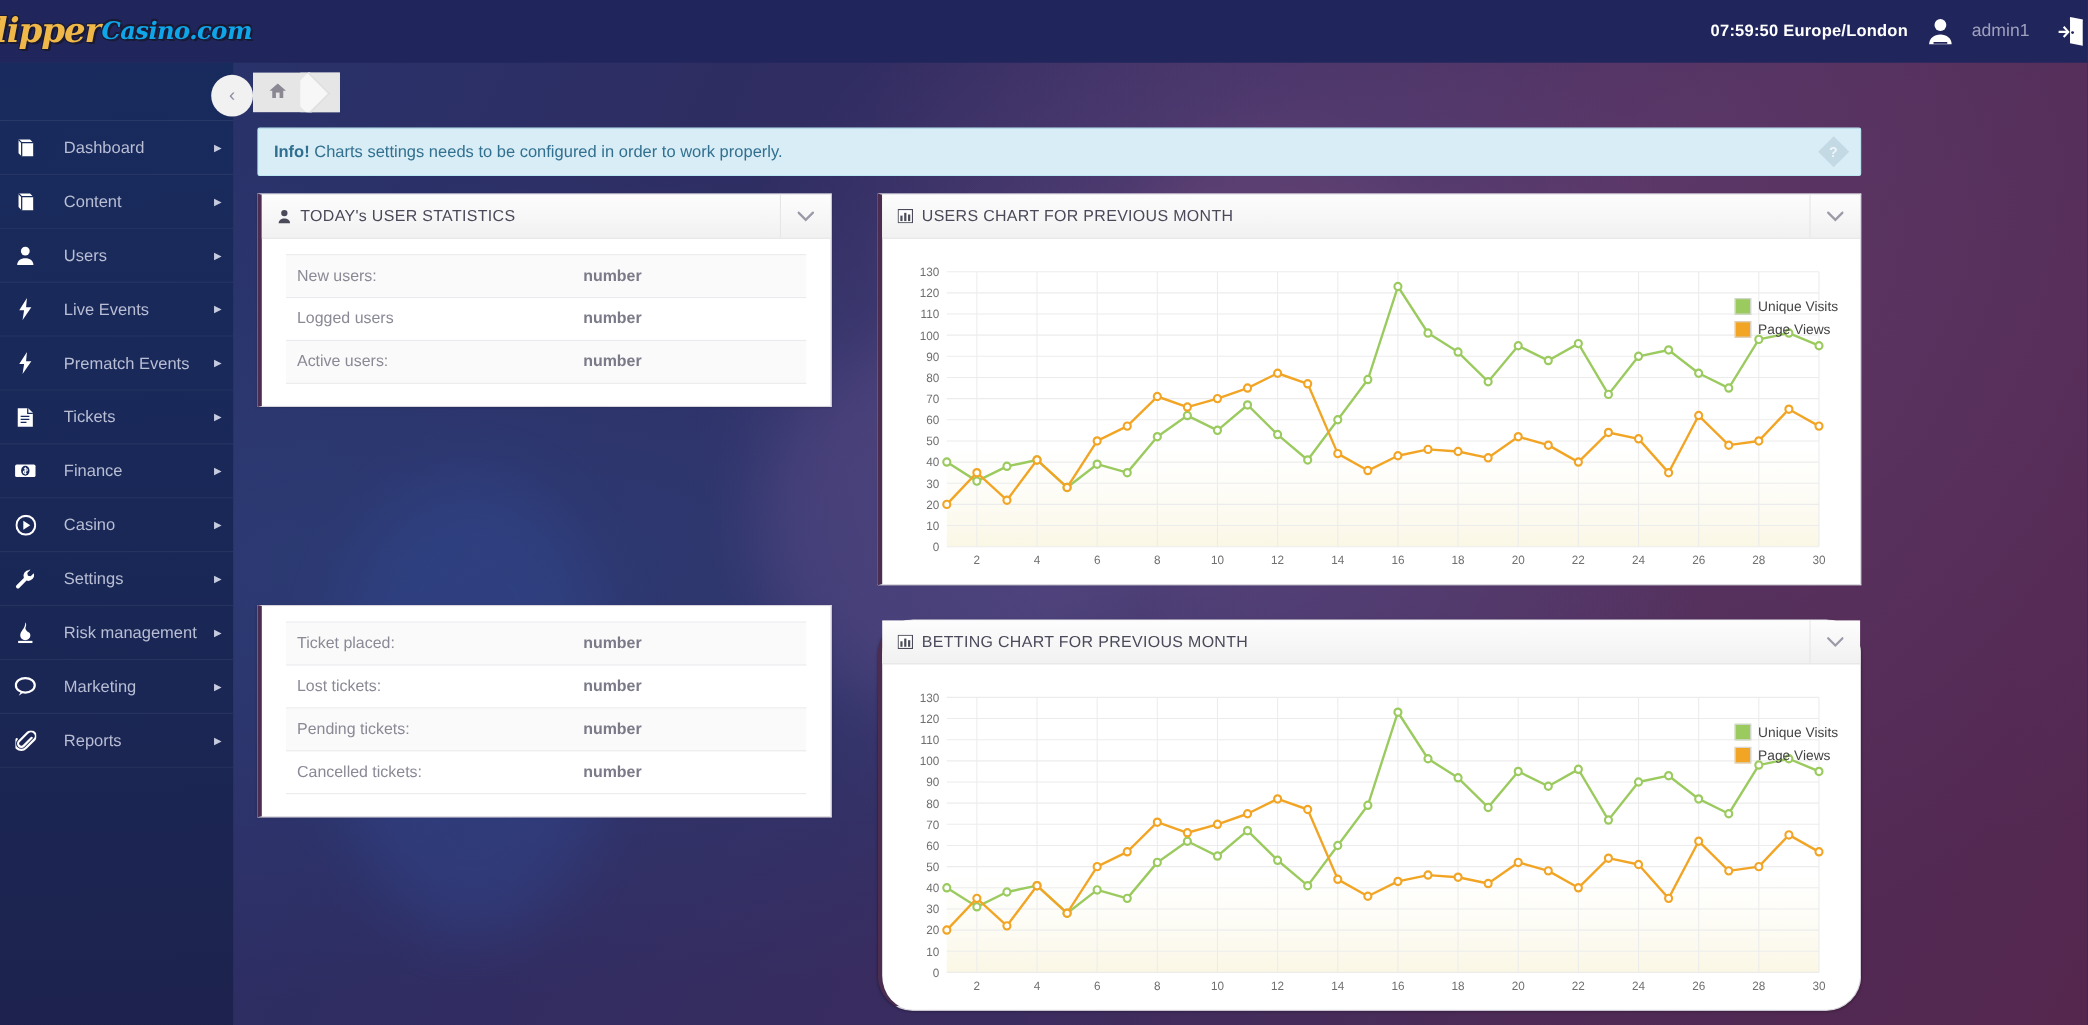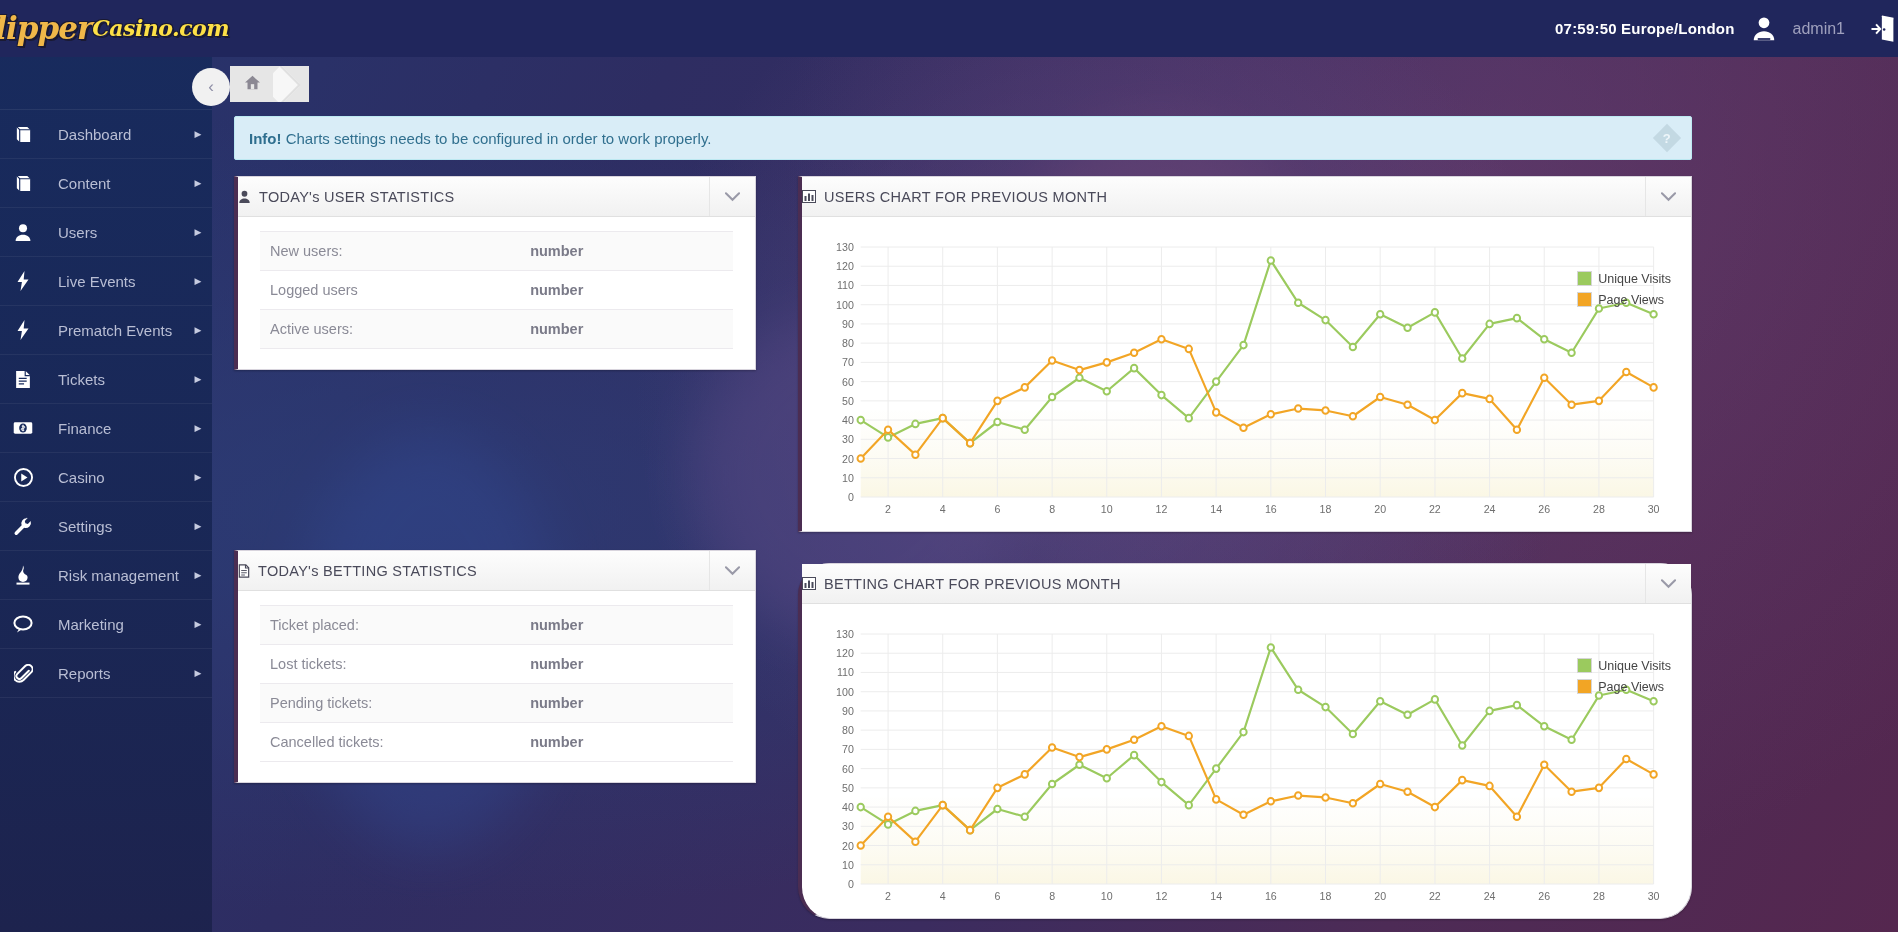--- a/index.html
+++ b/index.html
@@ -34,21 +34,21 @@
   .brand { width: 212px; height: 57px; position: relative; display: flex;
            align-items: center; justify-content: center; }
   .brand .l1 {
     font-family: "DejaVu Serif", serif; font-weight: bold; font-size: 31px;
     color: #f0b849; letter-spacing: -1px; line-height: .85;
     text-shadow: 2px 2px 0 #1a1a33, -1px -1px 0 #1a1a33, 1px -1px 0 #1a1a33, -1px 1px 0 #1a1a33;
     font-style: italic;
   }
   .brand .l2 {
     font-family: "DejaVu Serif", serif; font-weight: bold; font-size: 22px;
-    color: #fde047; line-height: .9; letter-spacing: -.5px;
+    color: #0ea5e9; line-height: .9; letter-spacing: -.5px;
     text-shadow: 2px 2px 0 #1a1a33, -1px -1px 0 #1a1a33, 1px -1px 0 #1a1a33, -1px 1px 0 #1a1a33;
     font-style: italic;
   }
   .brand-stack { display: flex; flex-direction: row; align-items: center; }
 
   .top-right { display: flex; align-items: center; gap: 14px; padding-right: 1px; }
   .clock { color: #ffffff; font-size: 15px; font-weight: bold; letter-spacing: .2px; }
   .user-name { color: #9fa0bd; font-size: 16px; }
   .icon-white { fill: #ffffff; }
 
@@ -125,21 +125,21 @@
     border-left: 4px solid #4b2d52;
     box-shadow: 0 1px 2px rgba(0,0,0,.25);
     margin-bottom: 30px;
   }
   .panel-head {
     height: 40px; background: linear-gradient(180deg,#fdfdfd 0%, #f1f1f1 100%);
     border-bottom: 1px solid #e0e0e0;
     display: flex; align-items: center; justify-content: space-between;
   }
   .panel-title {
-    display: flex; align-items: center; gap: 8px; 
+    display: flex; align-items: center; gap: 8px; padding-left: 14px;
     font-size: 14px; color: #4a4a5a; letter-spacing: .3px; font-weight: normal;
   }
   .panel-title .t { font-size: 14.5px; }
   .panel-toggle {
     width: 46px; height: 39px; display: flex; align-items: center; justify-content: center;
     border-left: 1px solid #e6e6e6; color: #9a9aa8; font-size: 15px; cursor: pointer;
   }
   .panel-body { padding: 14px 22px 20px 22px; }
 
   table.stats { width: 100%; border-collapse: collapse; }
@@ -385,37 +385,20 @@
                 <tr>
                   <td>Active users:</td>
                   <td class="val">number</td>
                 </tr>
               </tbody>
           </table>
         </div>
       </div>
 
       <div class="panel" style="margin-top:180px;">
-        <div class="panel-head">
-          <div class="panel-title">
-            <span style="display:flex;">
-              <svg width="12" height="14" viewBox="0 0 12 15" aria-hidden="true">
-                <path d="M1 1 H8 L11 4 V14 H1 Z" fill="#fff" stroke="#4a4a5a" stroke-width="1.3"></path>
-                <path d="M7.6 1 V4.3 H11" fill="none" stroke="#4a4a5a" stroke-width="1.2"></path>
-                <path d="M3 7 H9 M3 9.4 H9 M3 11.8 H7" stroke="#4a4a5a" stroke-width="1"></path>
-              </svg>
-            </span>
-            <span class="t">TODAY's BETTING STATISTICS</span>
-          </div>
-          <div class="panel-toggle">
-            <svg width="15" height="10" viewBox="0 0 16 10" aria-hidden="true">
-              <path d="M1 1 L8 8 L15 1" stroke="#9a9aa8" stroke-width="2.2" fill="none" stroke-linecap="round"></path>
-            </svg>
-          </div>
-        </div>
         <div class="panel-body">
           <table class="stats">
             <tbody id="betting-stats-rows">
                 <tr>
                   <td>Ticket placed:</td>
                   <td class="val">number</td>
                 </tr>
                 <tr>
                   <td>Lost tickets:</td>
                   <td class="val">number</td>

